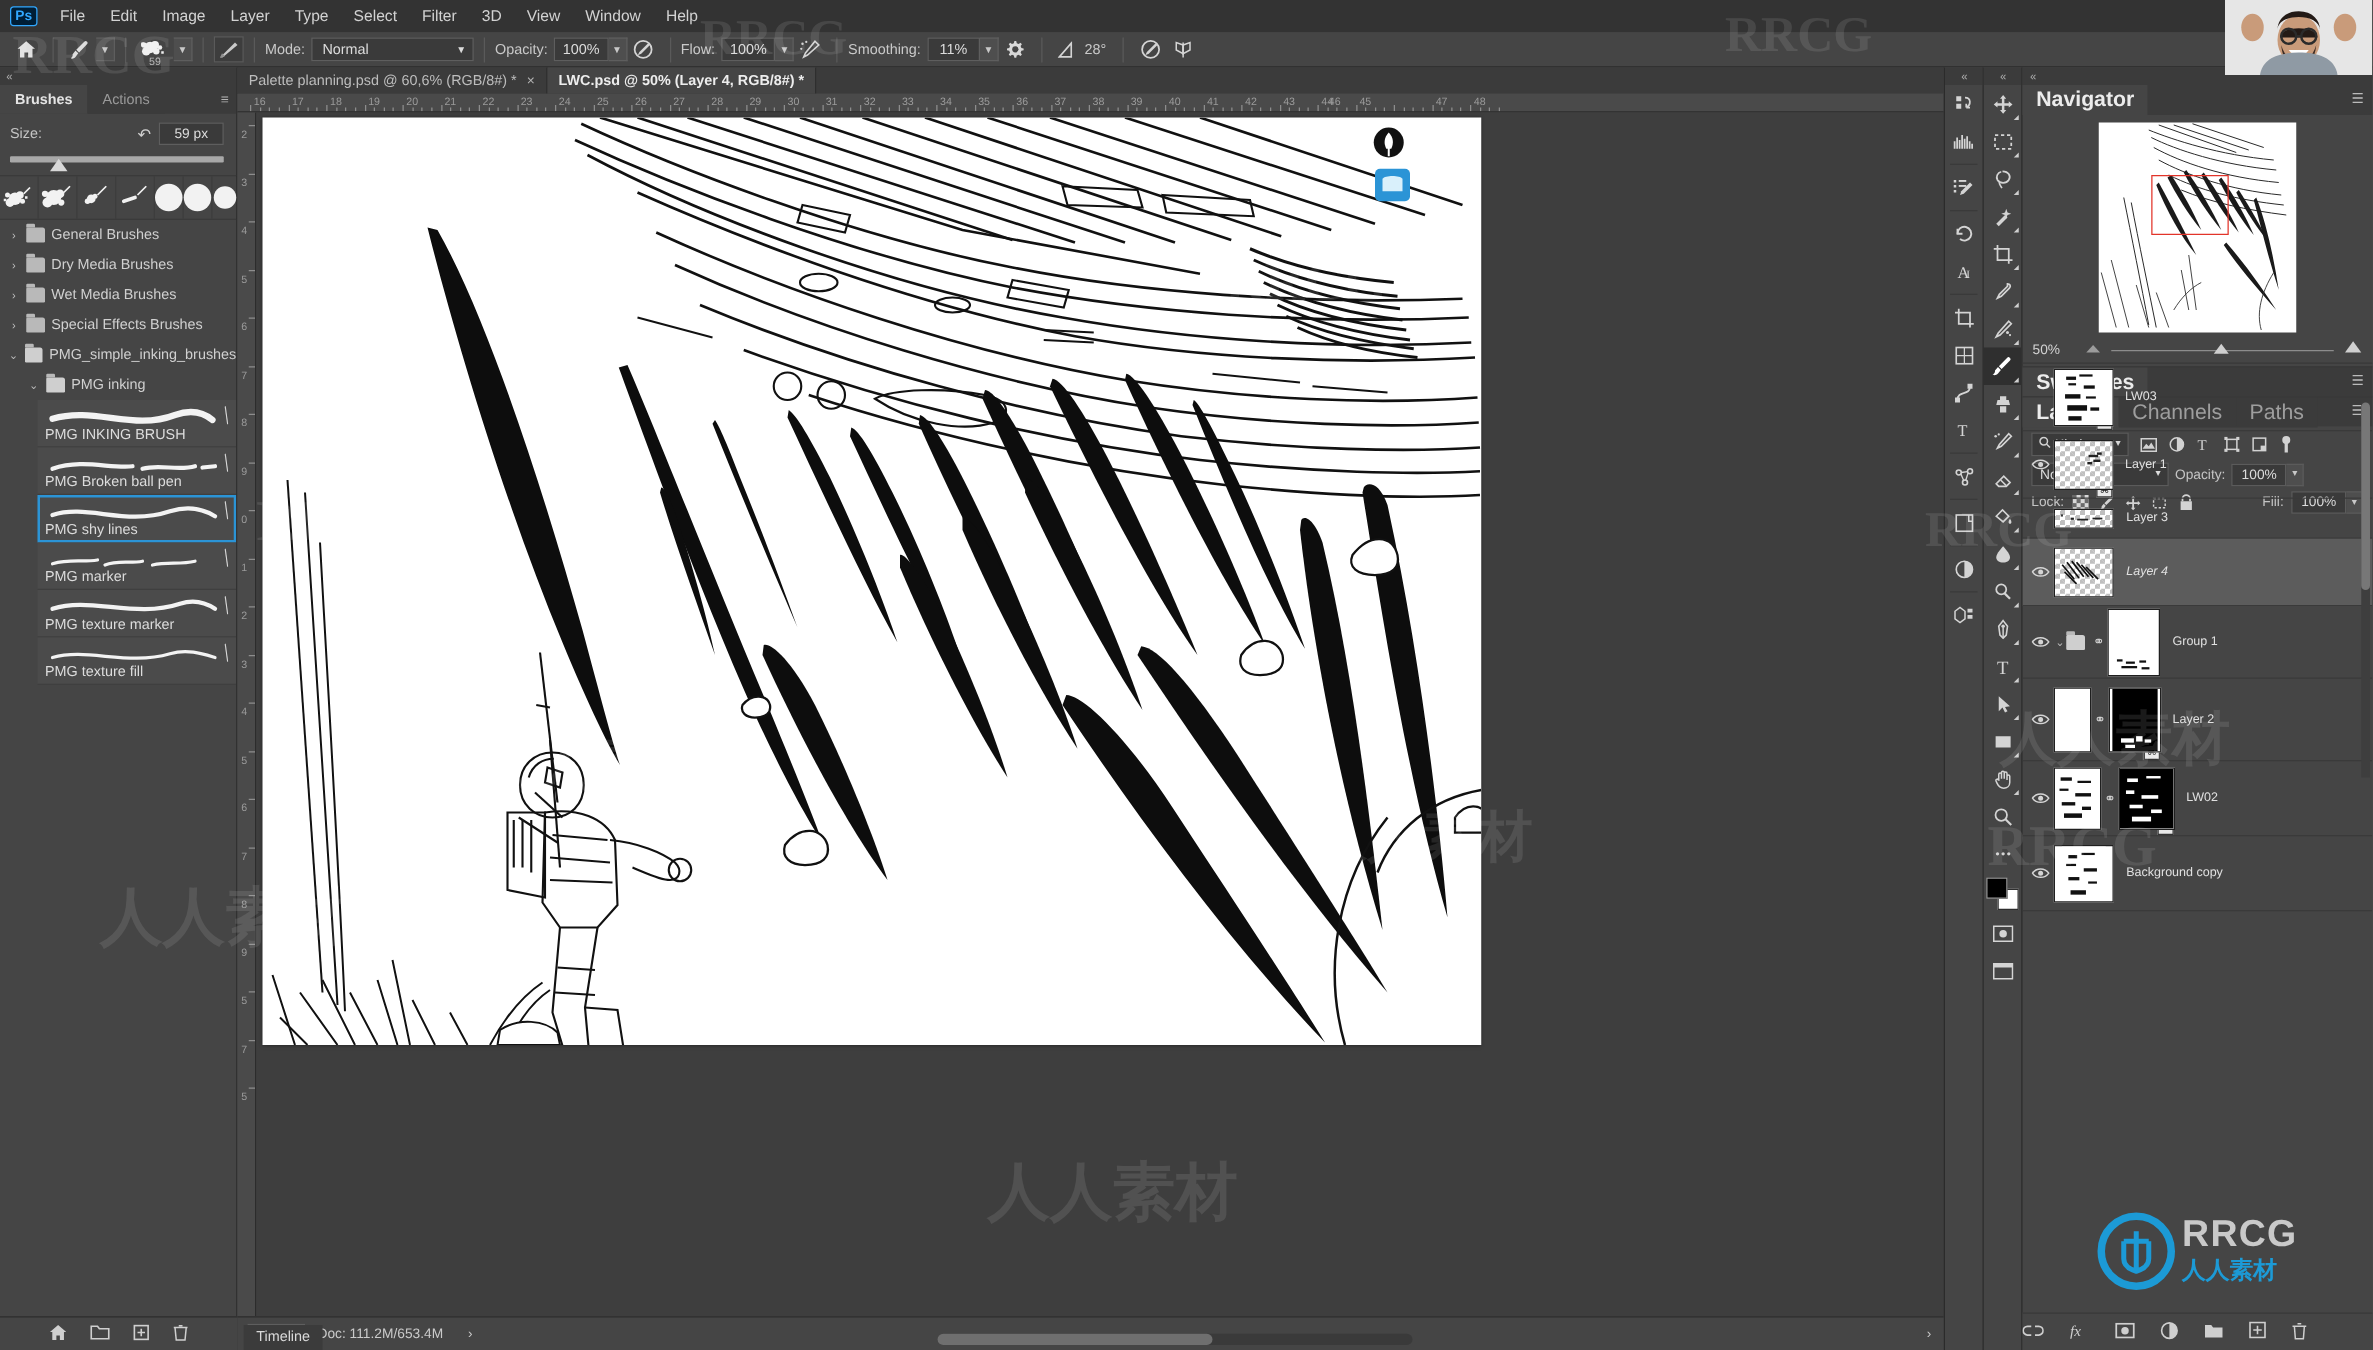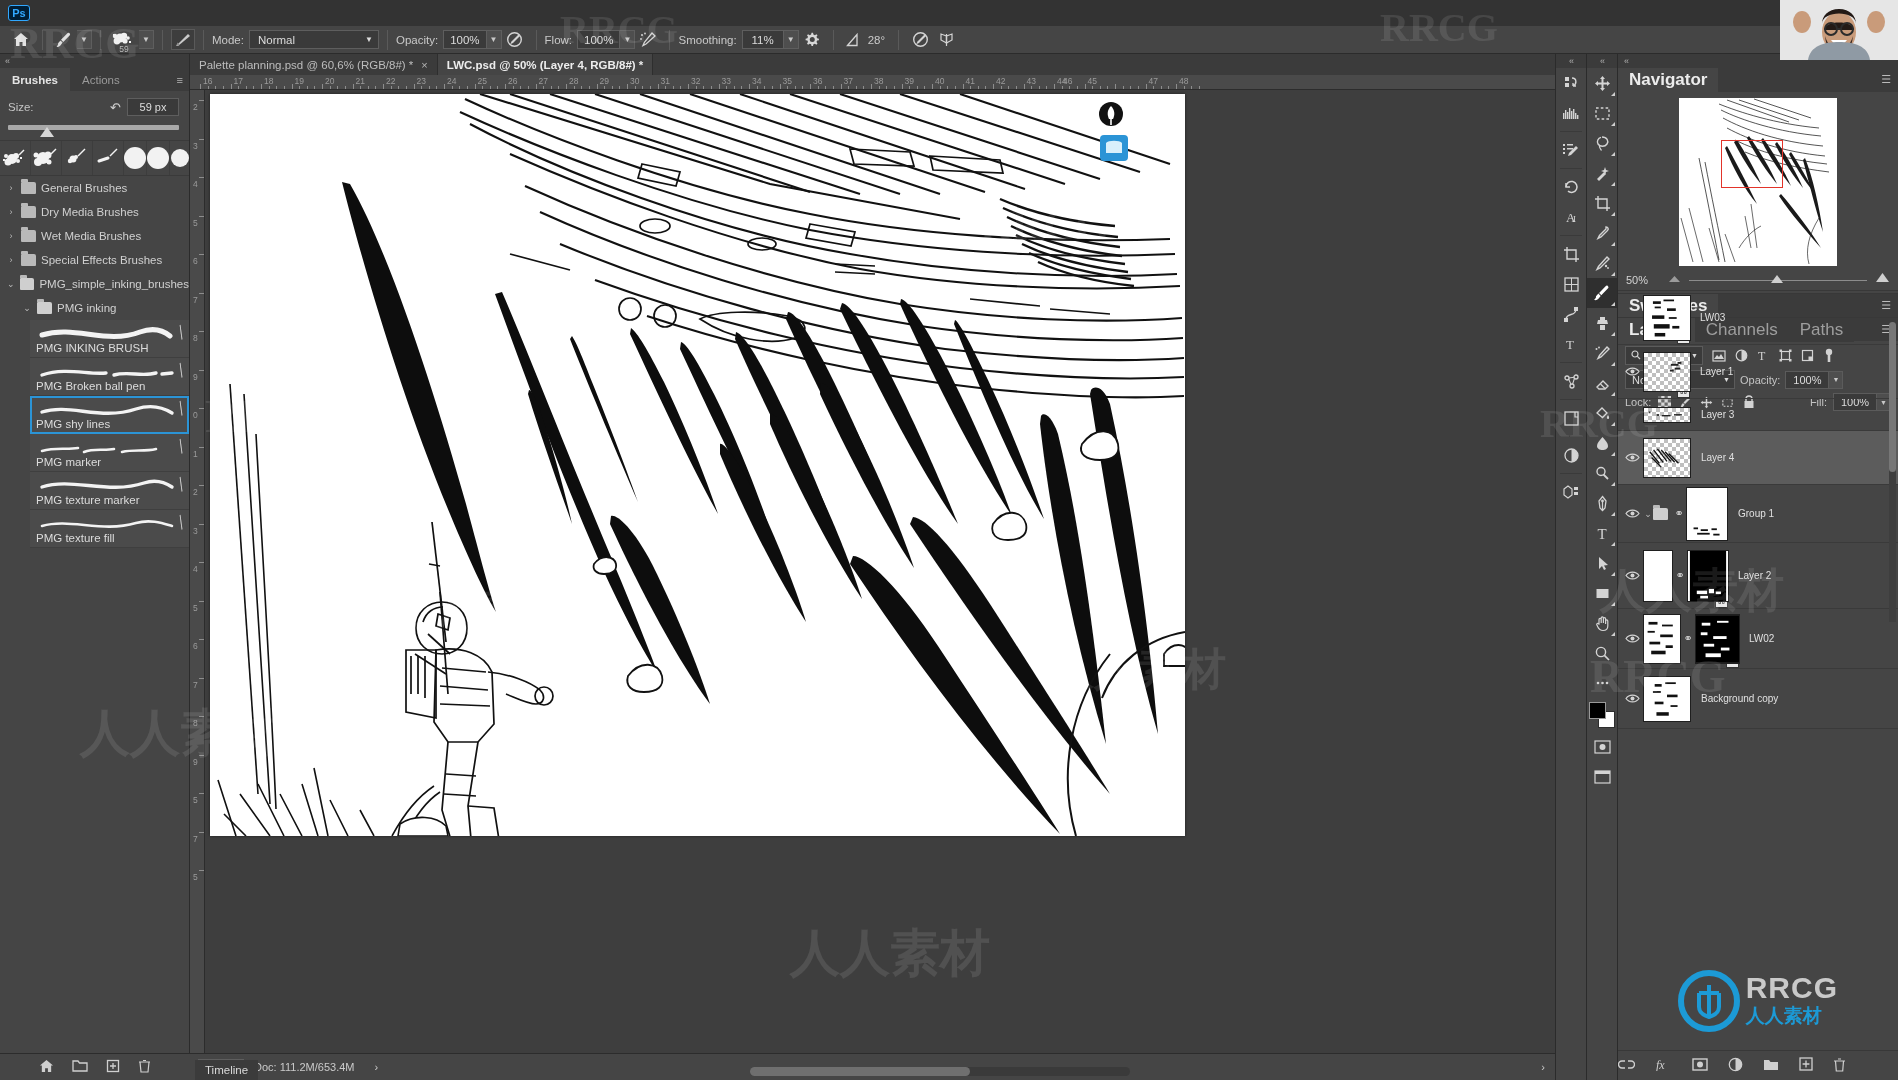--- a/index.html
+++ b/index.html
@@ -296,20 +296,33 @@
     padding:0 10px; font-size:11.5px; color:#dadada; background:#3b3b3b;
   }
 </style>
 </head>
 <body>
 
 <div class="app">
 
   <div class="menubar">
     <div class="ps-logo">Ps</div>
+    <div id="menu-items" style="display:flex">
+        <div class="menuitem">File</div>
+        <div class="menuitem">Edit</div>
+        <div class="menuitem">Image</div>
+        <div class="menuitem">Layer</div>
+        <div class="menuitem">Type</div>
+        <div class="menuitem">Select</div>
+        <div class="menuitem">Filter</div>
+        <div class="menuitem">3D</div>
+        <div class="menuitem">View</div>
+        <div class="menuitem">Window</div>
+        <div class="menuitem">Help</div>
+      </div>
   </div>
 
   <div class="optionsbar">
     <div class="ob-icon">
       <svg width="16" height="15" viewBox="0 0 16 15">
           <path d="M8 1 L15 7 H13 V14 H9.5 V10 H6.5 V14 H3 V7 H1 Z" fill="#e0e0e0"></path>
         </svg>
     </div>
     <div class="ob-sep"></div>
     <div class="ob-icon">
@@ -1469,21 +1482,21 @@
           <span class="thumb chk" style="width: 48px; height: 16px; display: inline-block; overflow: hidden;"><svg width="100%" height="100%" viewBox="0 0 48 16">
               <g fill="#222">
                 <rect x="3" y="4" width="2" height="2"></rect>
                 <rect x="12" y="7" width="3" height="2"></rect>
                 <rect x="18" y="8" width="10" height="1.6"></rect>
                 <rect x="32" y="7" width="9" height="1.6"></rect>
               </g>
             </svg></span>
           <span class="lname">Layer 3</span>
         </div>
-        <div class="layerrow selected" style="height: 54px;">
+        <div class="layerrow selected" style="height: 54px; font-style: italic;">
           <span class="eye">
             <svg width="15" height="11" viewBox="0 0 15 11">
               <path d="M1 5.5 C4 1 11 1 14 5.5 C11 10 4 10 1 5.5 Z" fill="none" stroke="#d4d4d4" stroke-width="1.2"></path>
               <circle cx="7.5" cy="5.5" r="2" fill="#d4d4d4"></circle>
             </svg>
           </span>
           <span class="thumb chk" style="width: 48px; height: 40px; display: inline-block; overflow: hidden;"><svg width="100%" height="100%" viewBox="0 0 48 33">
               <g stroke="#111" stroke-width="1.4" fill="none">
                 <path d="M6 10 L16 22"></path>
                 <path d="M10 8 L20 21"></path>

